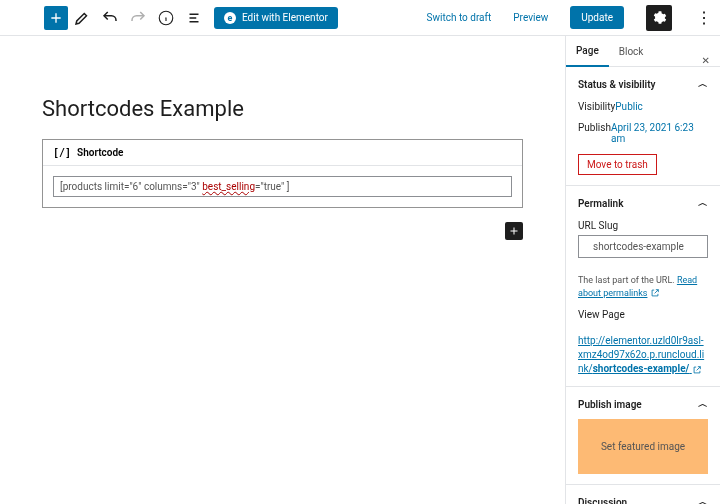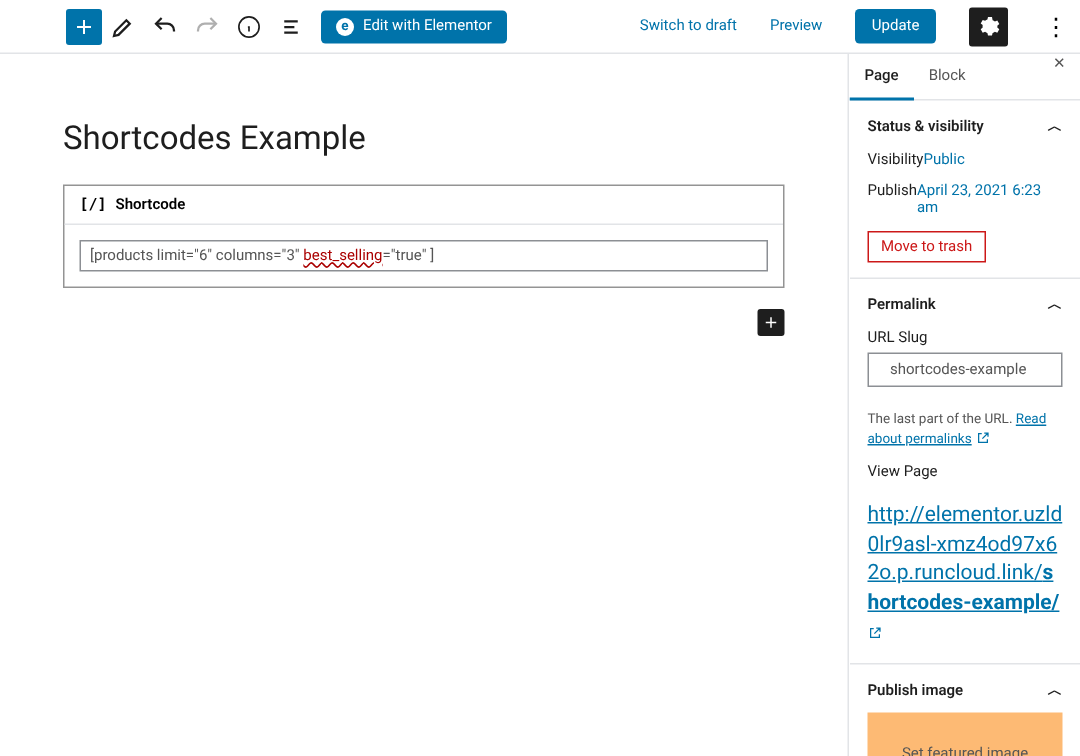--- a/index.html
+++ b/index.html
@@ -14,48 +14,48 @@
 .plus svg{width:16px;height:16px;fill:#fff}
 .disabled{opacity:.35}
 .elementor-btn{display:flex;align-items:center;gap:6px;background:#0073aa;color:#fff;border:none;border-radius:3px;padding:5px 10px;font-size:10px;cursor:pointer;margin-left:6px}
 .elementor-btn .ico{width:12px;height:12px;border-radius:50%;background:#fff;display:flex;align-items:center;justify-content:center;color:#0073aa;font-size:9px;font-weight:bold}
 .tbr{margin-left:auto;display:flex;align-items:center;gap:22px;padding-right:6px}
 .link-btn{background:none;border:none;color:#0073aa;font-size:10px;cursor:pointer}
 .update-btn{background:#0073aa;color:#fff;border:none;border-radius:3px;padding:6px 11px;font-size:10px;cursor:pointer}
 .settings-btn{width:26px;height:26px;background:#1e1e1e;color:#fff;display:flex;align-items:center;justify-content:center;border-radius:2px;cursor:pointer}
 .settings-btn svg{width:16px;height:16px;fill:#fff}
 .more-btn{cursor:pointer;padding:0 2px}
-.main{flex:1;padding-top:32px;height:504px;overflow:hidden}
+.main{flex:1;padding-top:48px;height:504px;overflow:hidden}
 .canvas{padding:48px 42px 0}
 .title{font-size:22px;font-weight:400;color:#1e1e1e;margin-bottom:18px}
 .shortcode-block{border:1px solid #949494;background:#fff}
 .shortcode-header{display:flex;align-items:center;gap:6px;padding:7px 10px;border-bottom:1px solid #e2e4e7;font-size:10px;font-weight:600}
 .shortcode-header .ico{font-family:monospace;font-size:10px;font-weight:bold}
 .shortcode-body{padding:10px 10px}
 .shortcode-input{width:100%;border:1px solid #8c8f94;padding:4px 6px;font-size:10px;color:#555;background:#fff}
 .shortcode-input .u{color:#a00;text-decoration:underline wavy #a00}
 .add-block{width:18px;height:18px;background:#1e1e1e;color:#fff;border-radius:2px;display:flex;align-items:center;justify-content:center;margin-left:auto;margin-top:14px;margin-right:0;cursor:pointer}
 .add-block svg{width:12px;height:12px;fill:#fff}
 .sidebar{width:155px;border-left:1px solid #e2e4e7;padding-top:36px;height:504px;font-size:10px;color:#1e1e1e;overflow-y:auto}
-.tabs{display:flex;align-items:flex-start;border-bottom:1px solid #e2e4e7;position:relative}
+.tabs{display:flex;align-items:flex-end;border-bottom:1px solid #e2e4e7;position:relative}
 .tab{padding:9px 10px;font-size:10px;cursor:pointer;color:#555}
 .tab.active{color:#1e1e1e;font-weight:500;border-bottom:2px solid #0073aa;margin-bottom:-1px}
 .tab-close{margin-left:auto;padding:0 10px;cursor:pointer;color:#555}
 .panel{border-bottom:1px solid #e2e4e7;padding:10px 12px}
 .panel-head{display:flex;justify-content:space-between;align-items:center;font-weight:600;font-size:10px;cursor:pointer}
 .chev{font-size:10px}
 .panel-body{padding-top:10px;display:flex;flex-direction:column;gap:10px}
 .row{display:flex;justify-content:flex-start;font-size:10px}
 .row .val{color:#0073aa}
 .trash{border:1px solid #cc1818;color:#cc1818;padding:4px 8px;font-size:10px;cursor:pointer;align-self:flex-start;background:none}
 .label{font-size:10px;color:#1e1e1e;margin-bottom:4px}
 .input{width:100%;border:1px solid #8c8f94;padding:5px 14px;font-size:10px;color:#555;background:#fff}
 .help{font-size:9px;color:#555;margin-top:6px;line-height:1.4}
 .help a{color:#0073aa;text-decoration:underline}
-.url-line{font-size:14px;color:#0073aa;text-decoration:underline;word-break:break-all;line-height:1.4}
+.url-line{font-size:10px;color:#0073aa;text-decoration:underline;word-break:break-all;line-height:1.4}
 .featured{background:#fdba74;height:55px;display:flex;align-items:center;justify-content:center;font-size:10px;color:#555;cursor:pointer;margin-top:8px}
 .ext{width:10px;height:10px;display:inline-block;vertical-align:middle}
 </style>
 </head>
 <body>
 
 <div class="wplogo">
 <svg viewBox="0 0 20 20">
       <path d="M10 0C4.5 0 0 4.5 0 10s4.5 10 10 10 10-4.5 10-10S15.5 0 10 0zM1 10c0-1.3.3-2.5.8-3.6l4.3 11.8C3.1 16.7 1 13.6 1 10zm9 9c-.9 0-1.7-.1-2.5-.4l2.7-7.8 2.8 7.6c0 .1 0 .1.1.1-1 .3-2 .5-3.1.5zm1.2-13.2c.5 0 1-.1 1-.1.5-.1.4-.8-.1-.7 0 0-1.4.1-2.3.1-.9 0-2.3-.1-2.3-.1-.5 0-.5.7-.1.7 0 0 .5.1.9.1l1.3 3.7L8 15.1 4.9 5.8c.5 0 1-.1 1-.1.5-.1.4-.8-.1-.7 0 0-1.4.1-2.3.1H3C4.6 2.7 7.1 1 10 1c2.1 0 4.1.8 5.5 2.2h-.1c-.9 0-1.5.8-1.5 1.6 0 .7.4 1.3.9 2 .3.5.7 1.3.7 2.3 0 .7-.3 1.5-.6 2.7l-.8 2.7-3-8.7zm3.3 12l2.8-8c.5-1.3.7-2.3.7-3.2 0-.3 0-.6-.1-.9C18.6 7 19 8.4 19 10c0 3.3-1.8 6.2-4.5 7.8z"></path>
     </svg>

